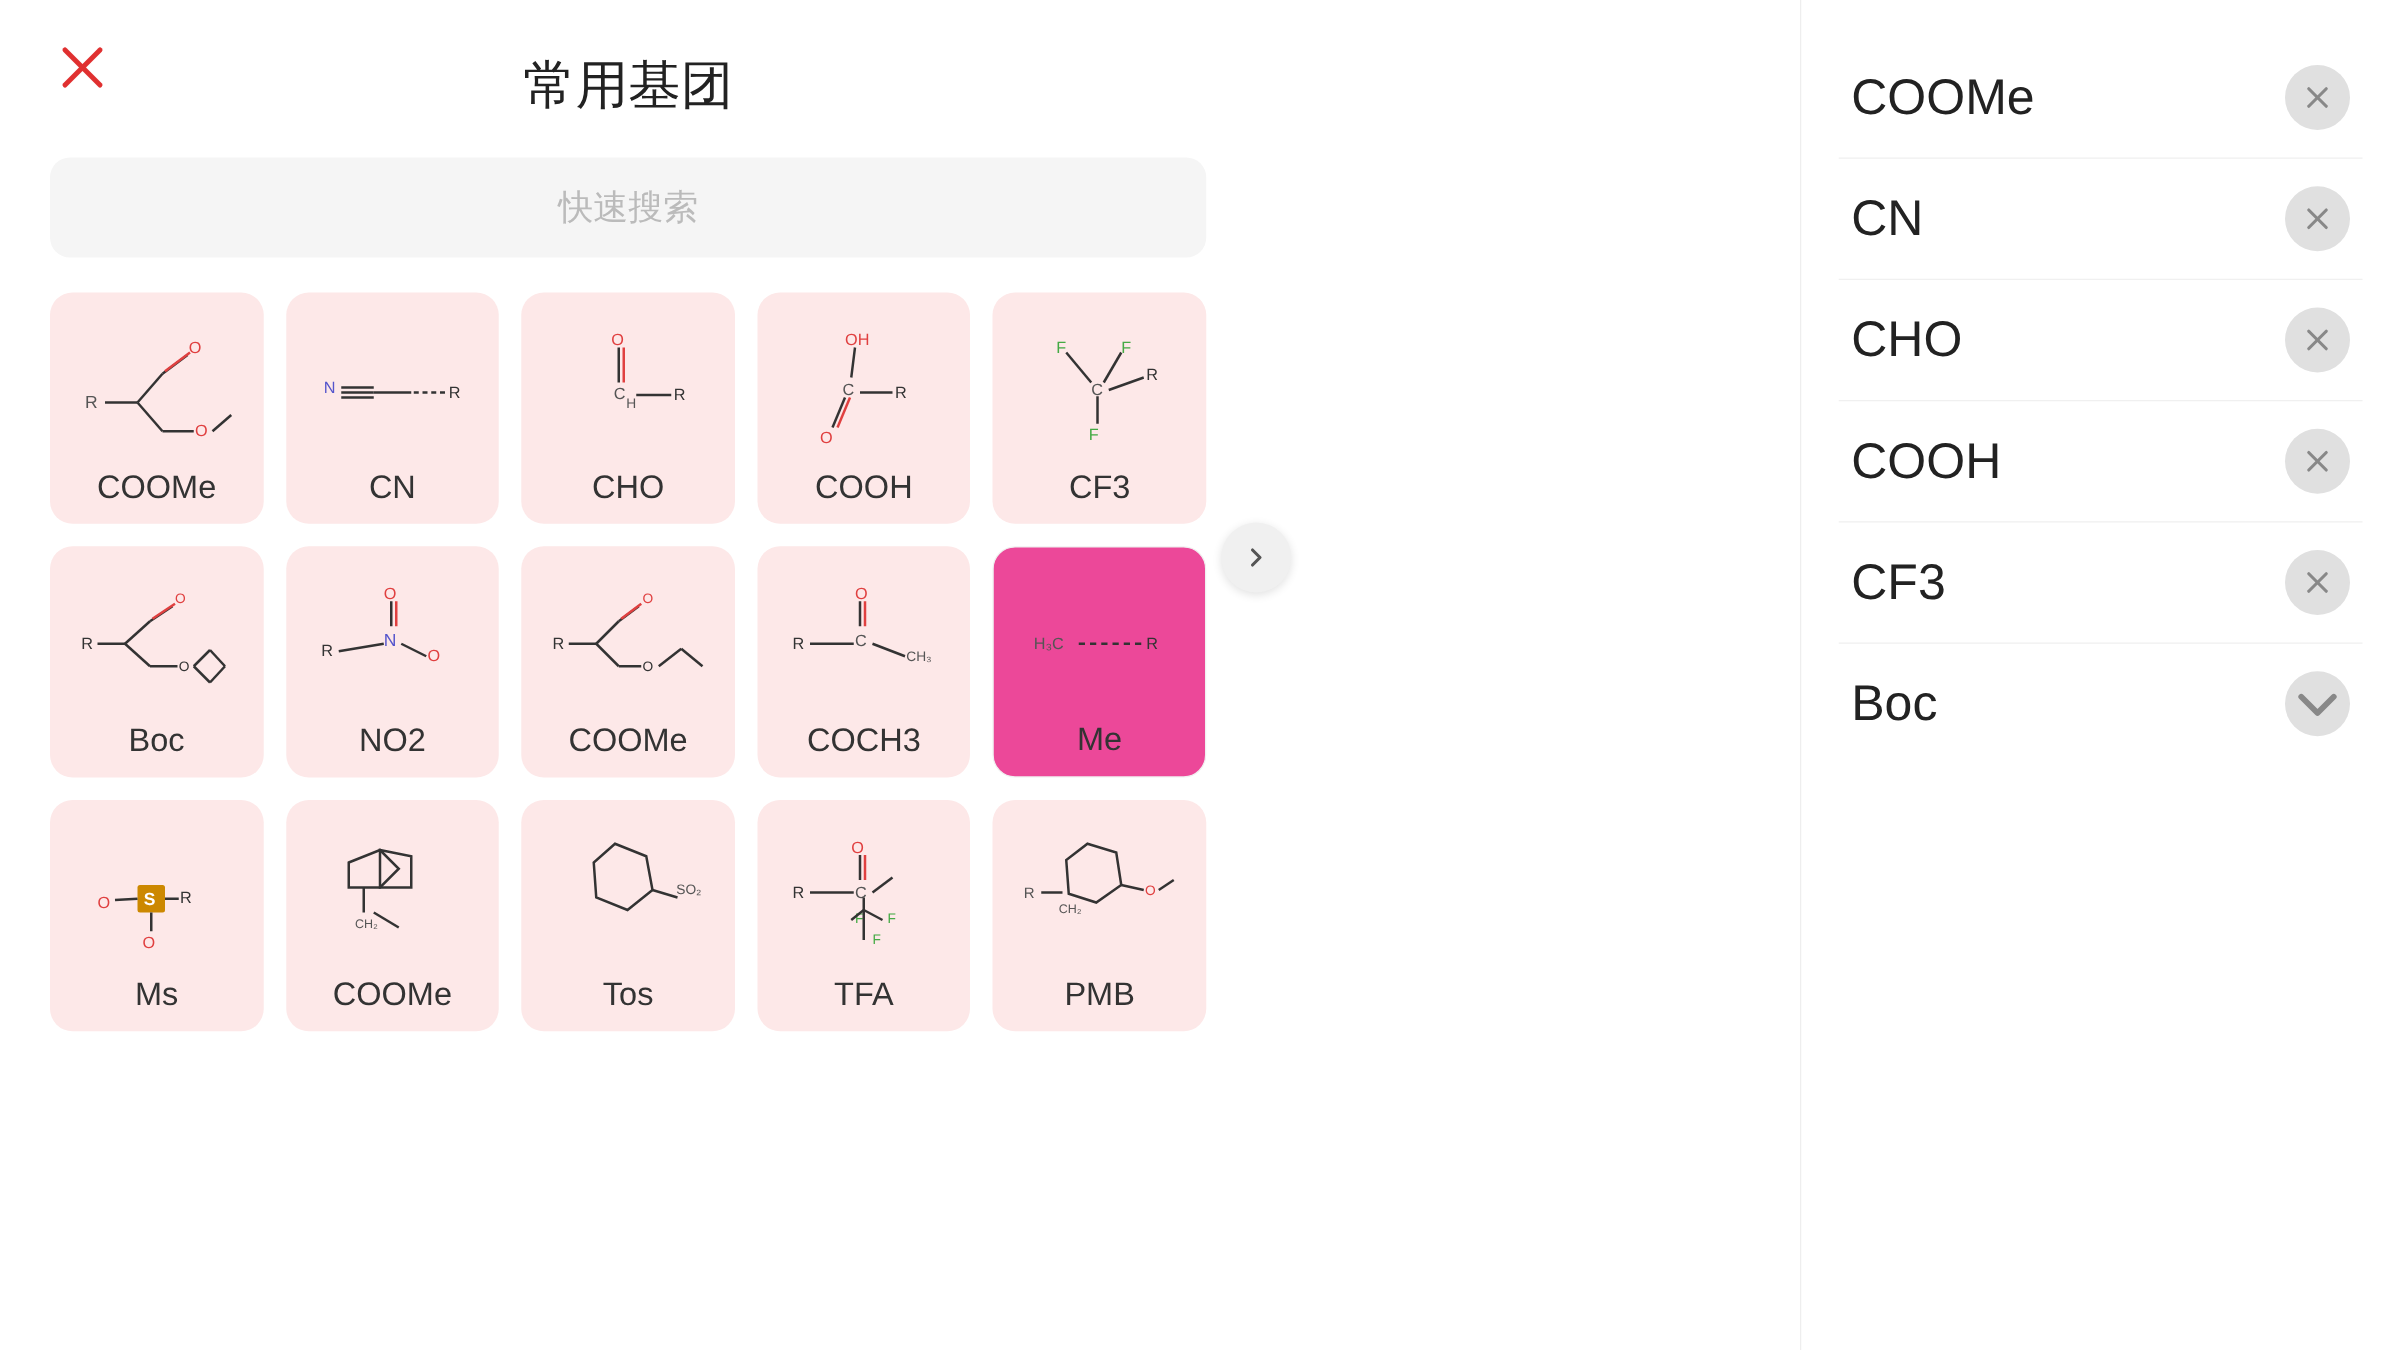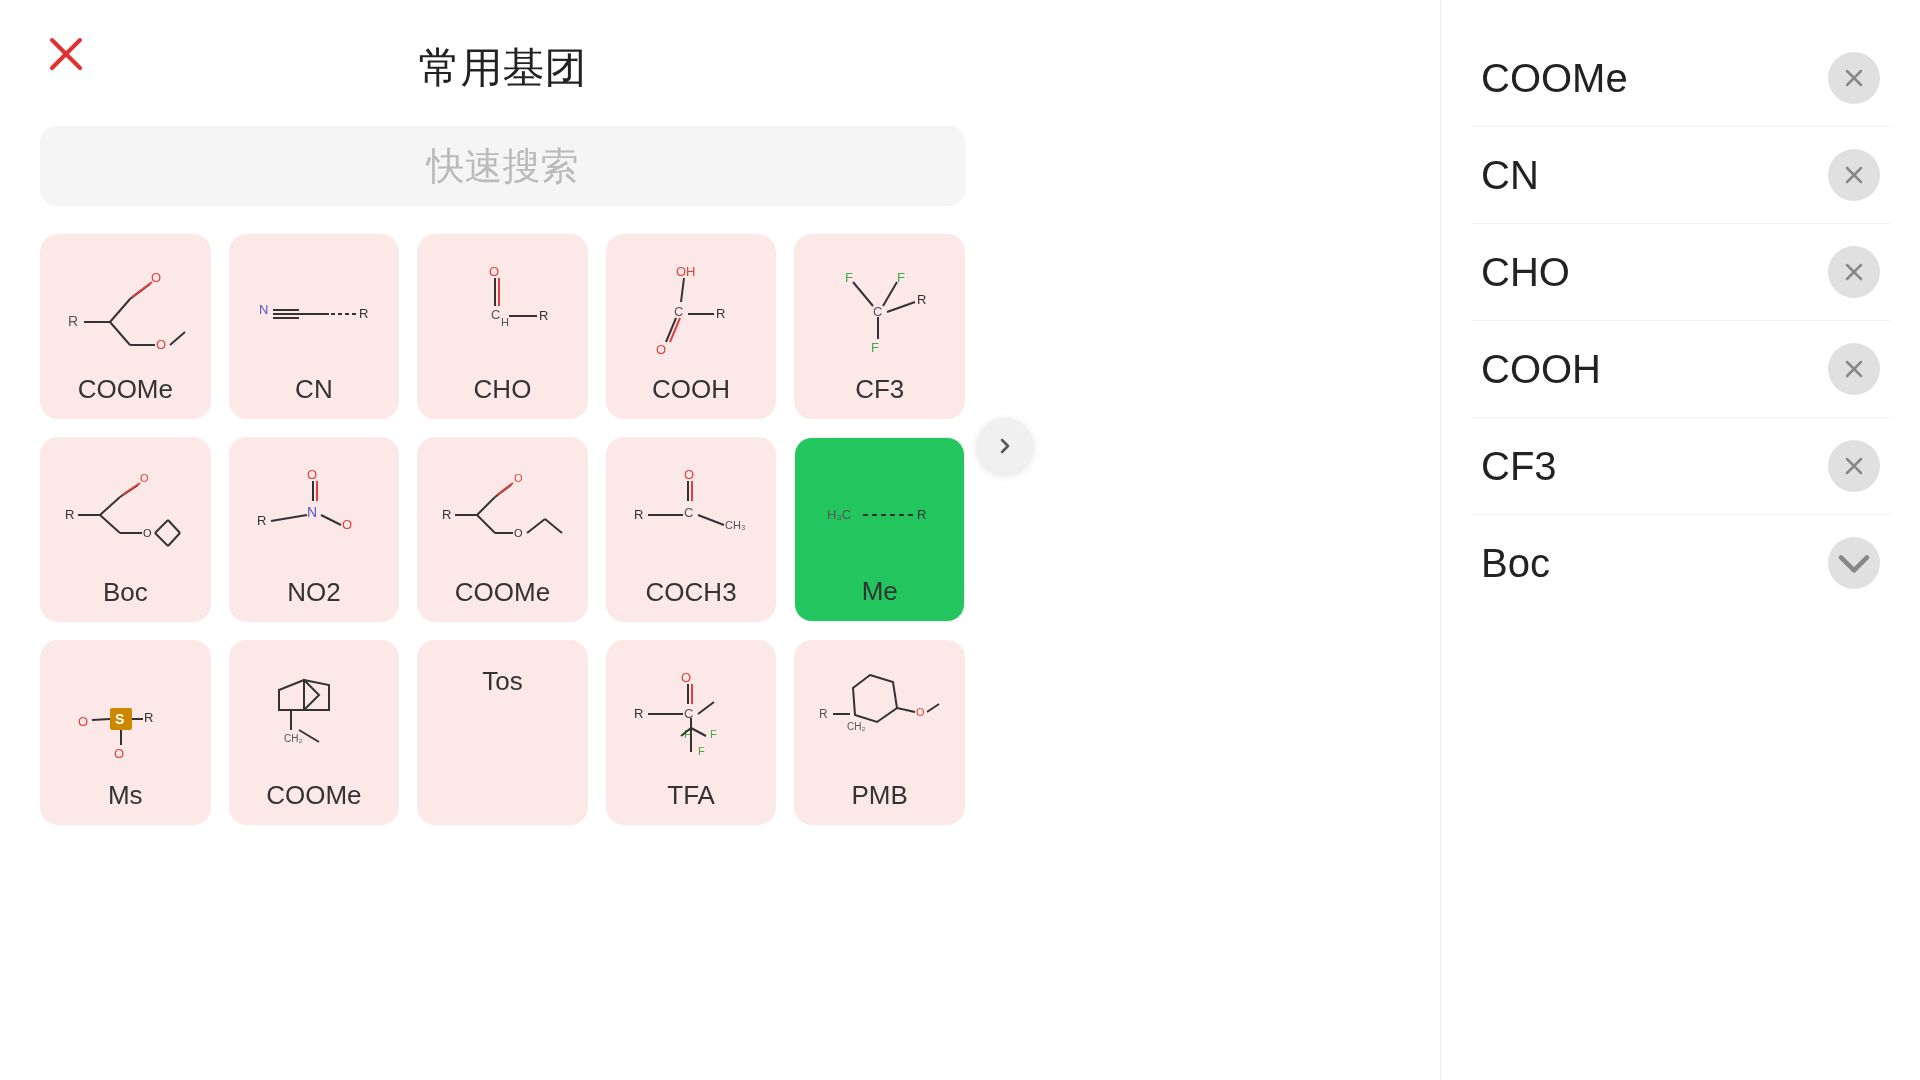--- a/index.html
+++ b/index.html
@@ -49,21 +49,21 @@
       background: #f5f5f5;
       border-radius: 16px;
       display: flex;
       align-items: center;
       justify-content: center;
       margin-bottom: 28px;
       cursor: text;
     }
 
     .search-placeholder {
-      font-size: 38px;
+      font-size: 28px;
       color: #bbb;
     }
 
     .grid {
       display: grid;
       grid-template-columns: repeat(5, 1fr);
       gap: 18px;
     }
 
     .grid-item {
@@ -73,21 +73,21 @@
       display: flex;
       flex-direction: column;
       align-items: center;
       justify-content: space-between;
       cursor: pointer;
       height: 185px;
       position: relative;
     }
 
     .grid-item.white-bg {
-      background: #22c55e;
+      background: #ec4899;
       border: 1px solid #f0f0f0;
       padding-left: 10px;
     }
 
     .grid-item .chem-svg {
       flex: 1;
       display: flex;
       align-items: center;
       justify-content: center;
       width: 100%;
@@ -432,20 +432,29 @@
           <line x1="42" y1="50" x2="42" y2="70" stroke="#333" stroke-width="2"></line>
           <text x="35" y="82" font-size="10" fill="#555">CH₂</text>
 
           <line x1="50" y1="70" x2="70" y2="82" stroke="#333" stroke-width="2"></line>
         </svg>
       </div>
       <span class="label">COOMe</span>
     </div>
 
     <div class="grid-item">
+      <div class="chem-svg">
+        <svg width="130" height="110" viewBox="0 0 130 110">
+
+          <polygon points="55,15 80,25 85,52 65,68 40,58 38,30" fill="none" stroke="#333" stroke-width="2"></polygon>
+
+          <line x1="85" y1="52" x2="105" y2="58" stroke="#333" stroke-width="2"></line>
+          <text x="104" y="55" font-size="11" fill="#555">SO₂</text>
+        </svg>
+      </div>
       <span class="label">Tos</span>
     </div>
 
     <div class="grid-item">
       <div class="chem-svg">
         <svg width="130" height="110" viewBox="0 0 130 110">
 
           <text x="55" y="22" font-size="13" fill="#e04040">O</text>
           <line x1="62" y1="24" x2="62" y2="44" stroke="#333" stroke-width="2"></line>
           <line x1="66" y1="24" x2="66" y2="44" stroke="#e04040" stroke-width="2"></line>

